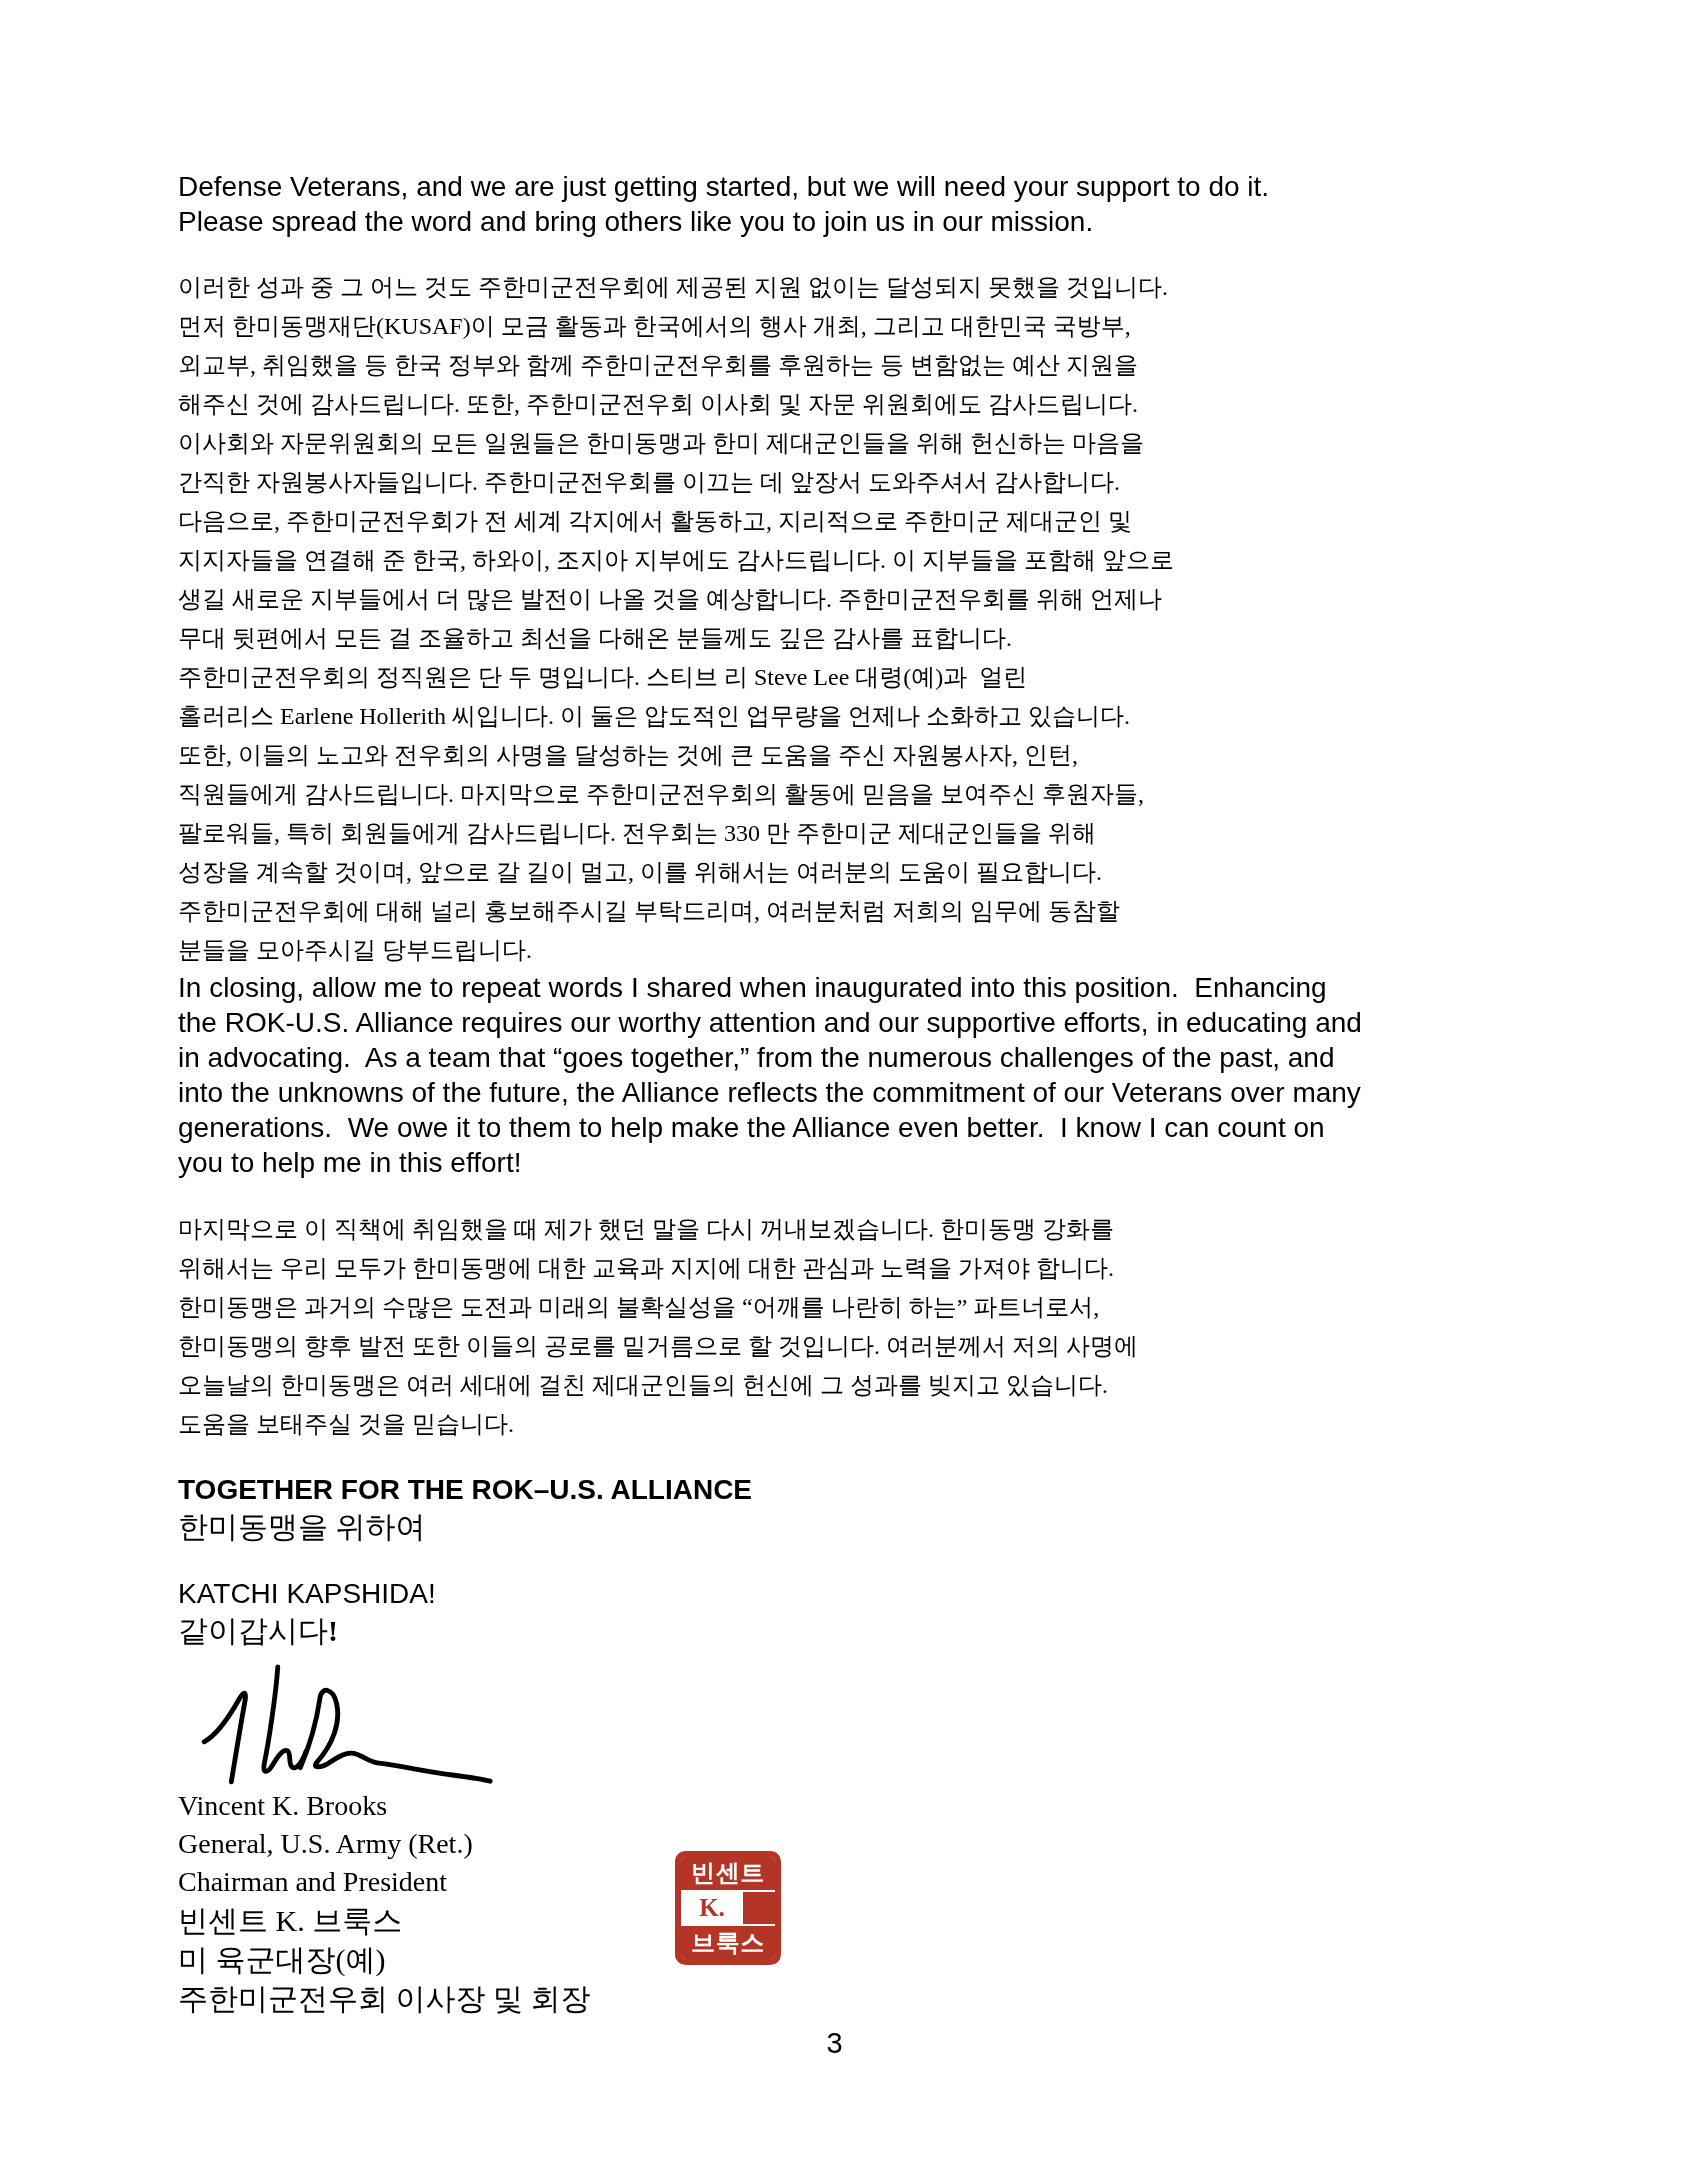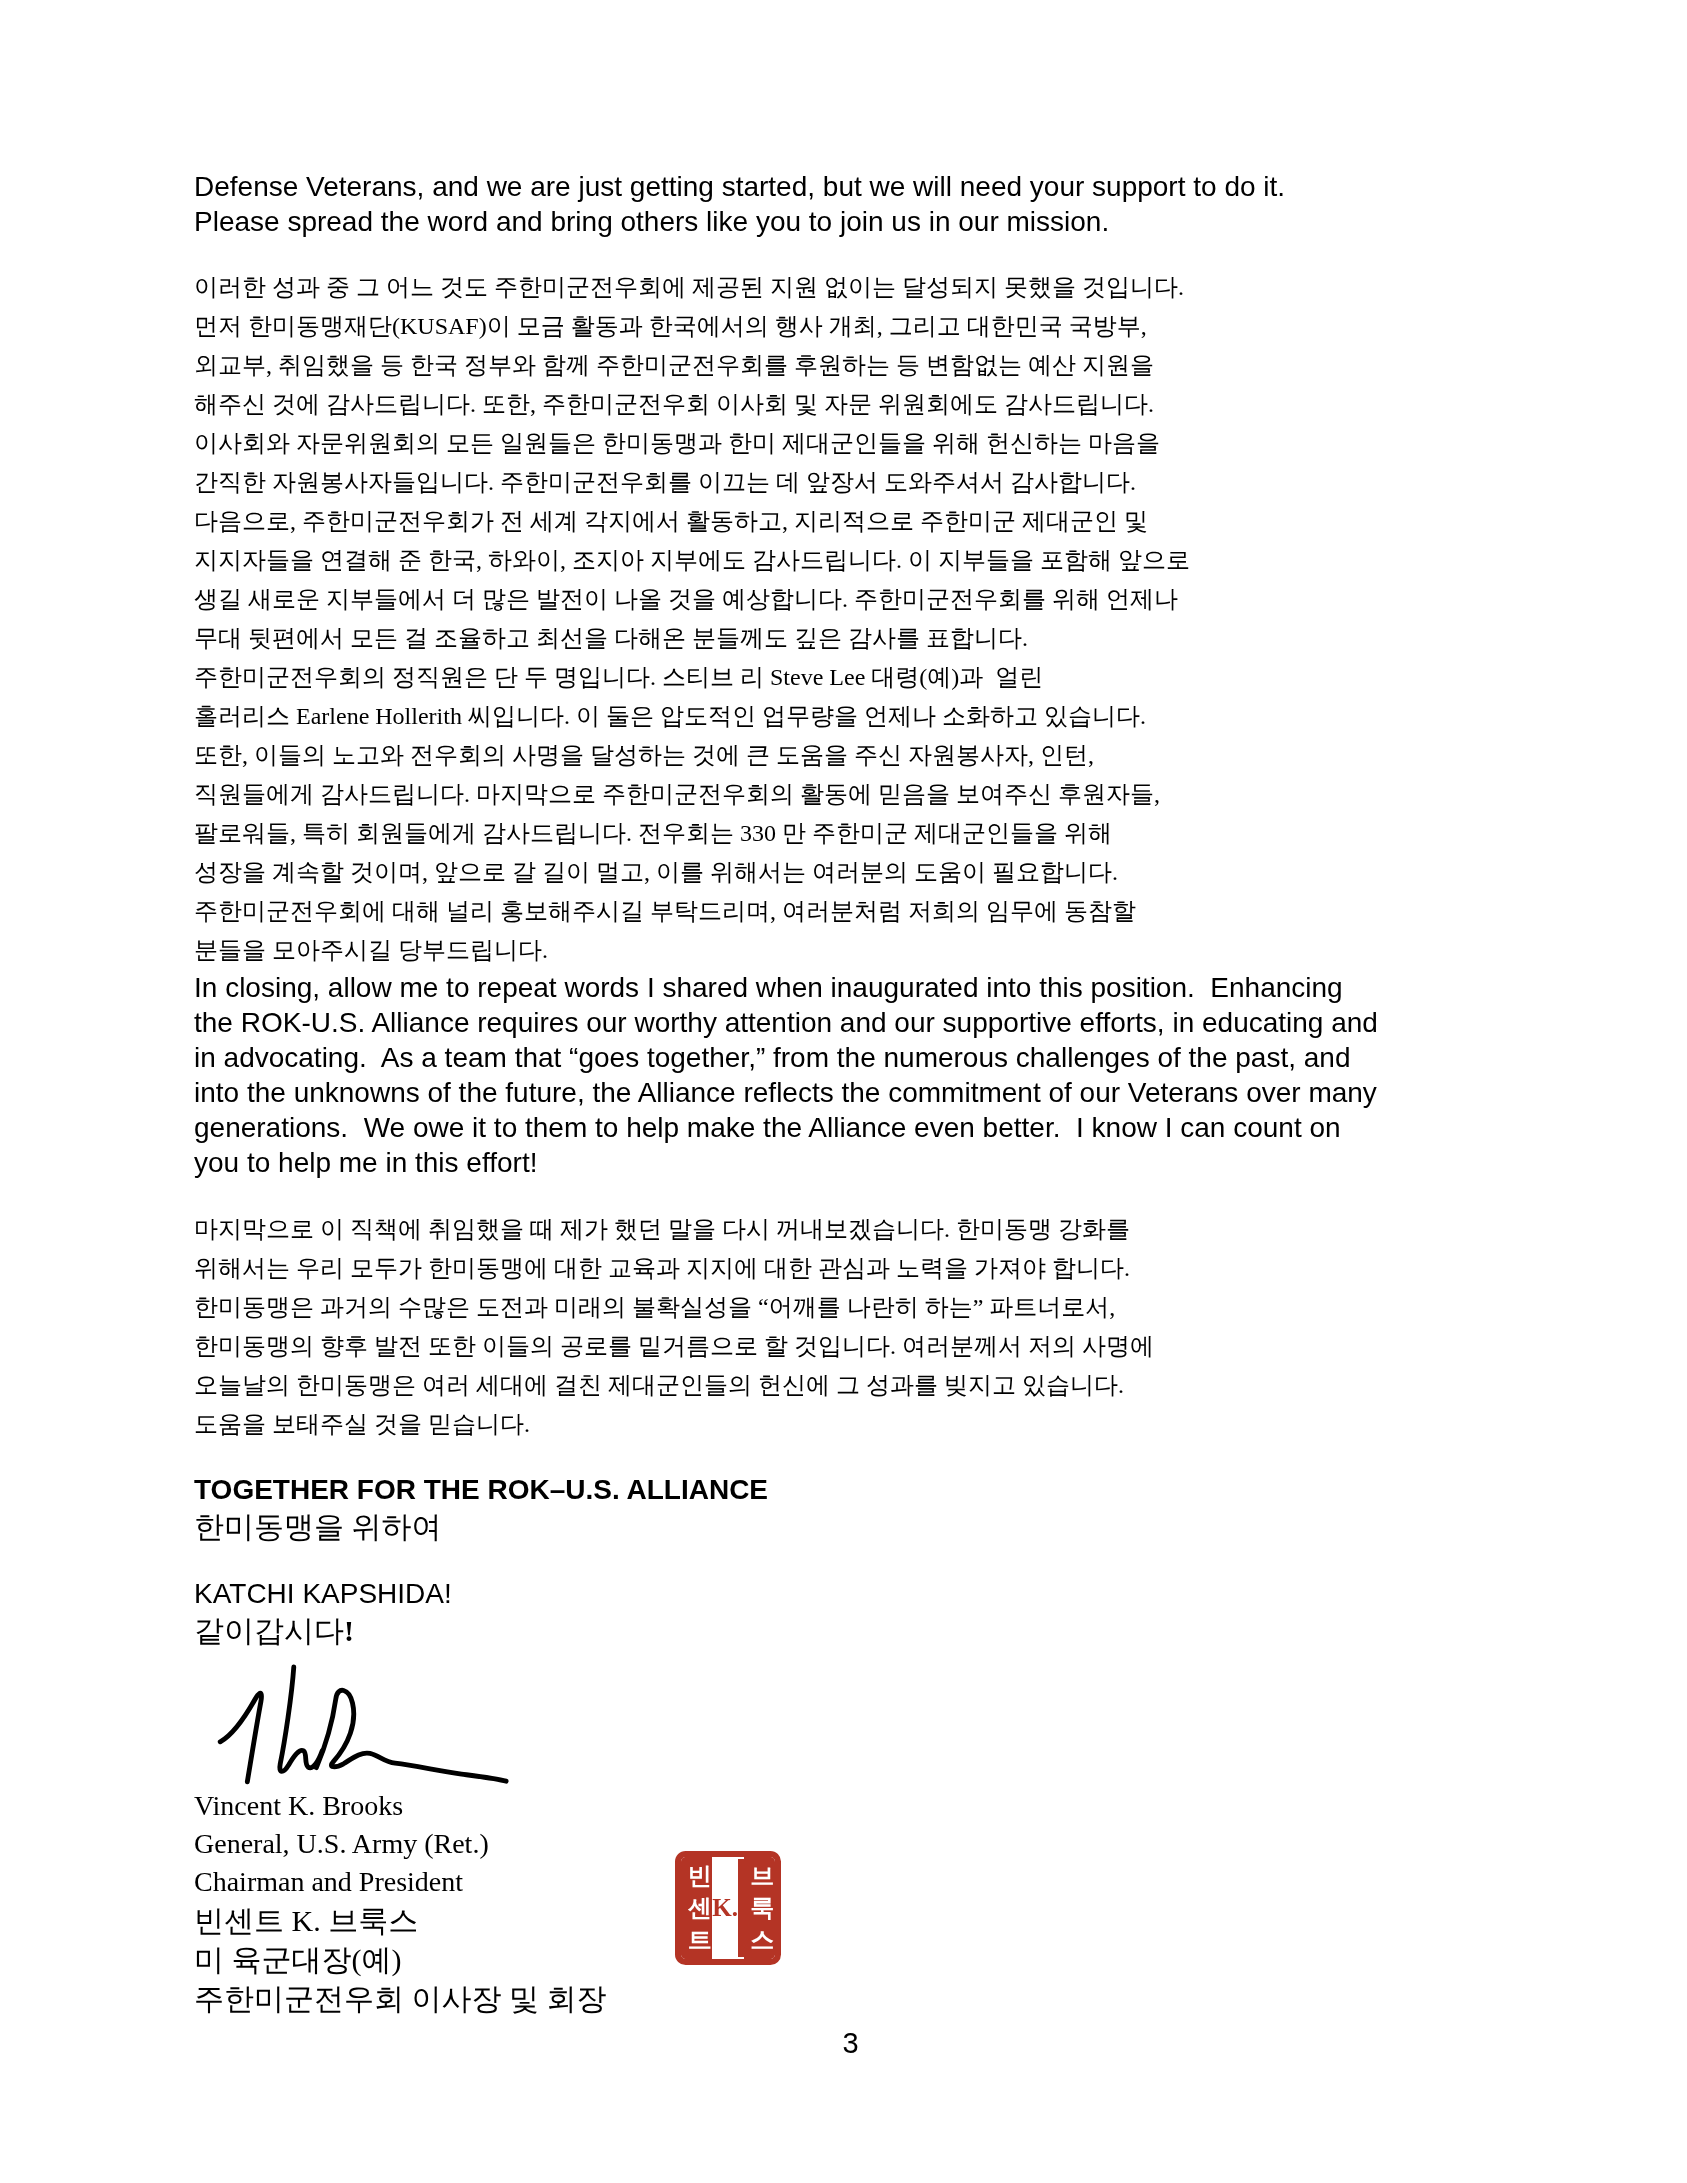--- a/index.html
+++ b/index.html
@@ -7,21 +7,21 @@
     width: 1687px;
     height: 2183px;
     background: #ffffff;
     position: relative;
     overflow: hidden;
     color: #000000;
     font-family: "Liberation Sans", sans-serif;
   }
   .content {
     position: absolute;
-    left: 194px;
+    left: 178px;
     top: 169px;
     width: 1313px;
   }
   .tline { white-space: pre-wrap; }
 
   .en-para {
     font-family: "Liberation Sans", sans-serif;
     font-size: 28px;
     line-height: 35px;
   }
@@ -89,21 +89,21 @@
     position: absolute;
     left: 675px;
     top: 1851px;
     width: 106px;
     height: 114px;
     border: 6px solid var(--seal-color, #b43425);
     border-radius: 10.6px;
     box-sizing: border-box;
     background: #ffffff;
     display: flex;
-    flex-direction: row;
+    flex-direction: column;
     overflow: hidden;
     font-family: "Liberation Serif", "DejaVu Serif", serif;
     font-weight: bold;
     text-align: right;
   }
   .seal-row {
     flex: 1;
     background: var(--seal-color, #b43425);
     color: #ffffff;
     display: flex;

